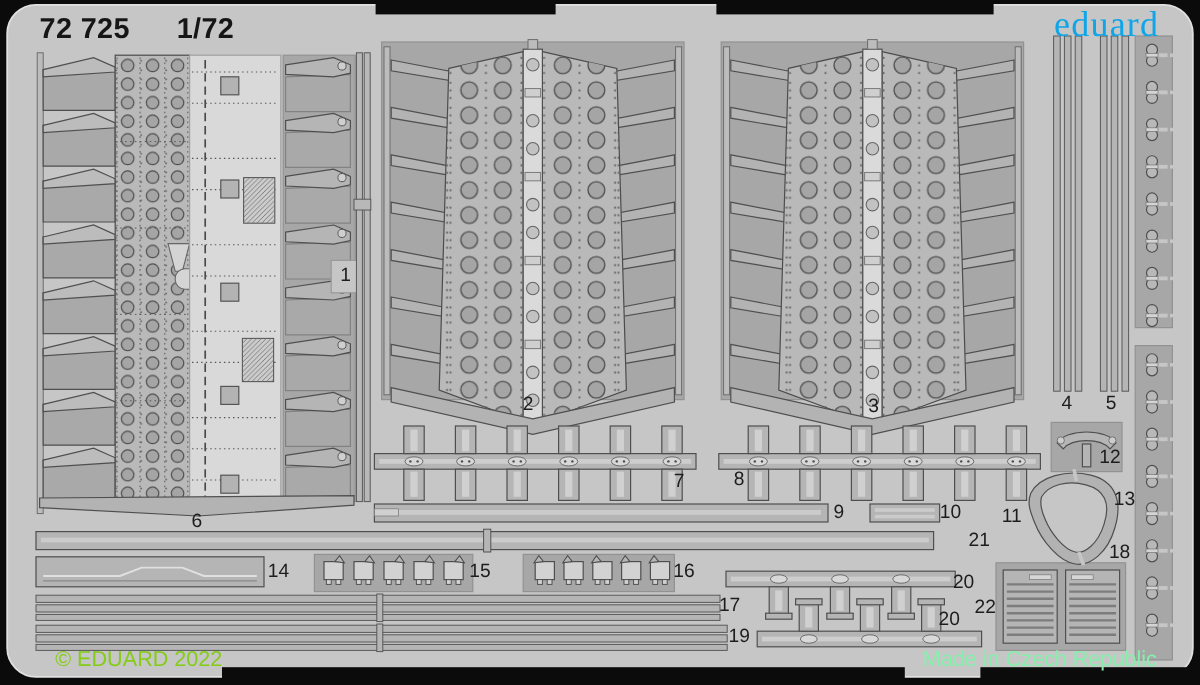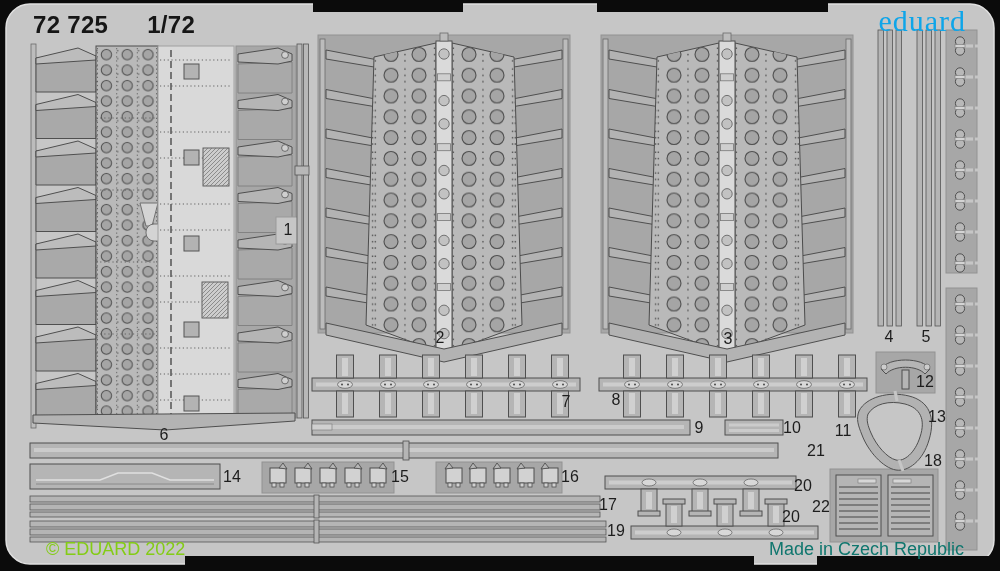--- a/index.html
+++ b/index.html
@@ -5,21 +5,21 @@
   html,body{margin:0;padding:0;background:#000;}
   .stage{position:relative;width:1000px;height:571px;background:#0b0b0b;overflow:hidden;
          font-family:"Liberation Sans",sans-serif;}
   .stage svg{position:absolute;left:0;top:0;}
   .hdr{position:absolute;left:33px;top:11px;display:flex;gap:13px;
        font-size:24px;font-weight:bold;color:#161616;letter-spacing:.3px;white-space:nowrap;}
   .hdr .scale{margin-left:26px;}
   .brand{position:absolute;right:34px;top:4px;font-family:"Liberation Serif",serif;
          font-size:30px;font-weight:normal;color:#0ea5e9;letter-spacing:1px;}
   .foot-l{position:absolute;left:46px;top:539px;font-size:18px;color:#84cc16;}
-  .foot-r{position:absolute;right:36px;top:539px;font-size:18px;color:#0f766e;}
+  .foot-r{position:absolute;right:36px;top:539px;font-size:18px;color:#86efac;}
   .pl{position:absolute;transform:translate(-50%,-50%);font-size:16px;color:#1d1d1d;line-height:1;}
 </style>
 </head>
 <body>
 
 <div class="stage">
 
 <svg width="1000" height="571" viewBox="0 0 1000 571">
   <defs>
     <pattern id="phL" patternUnits="userSpaceOnUse" width="62" height="20.8" patternTransform="translate(56,44)">

